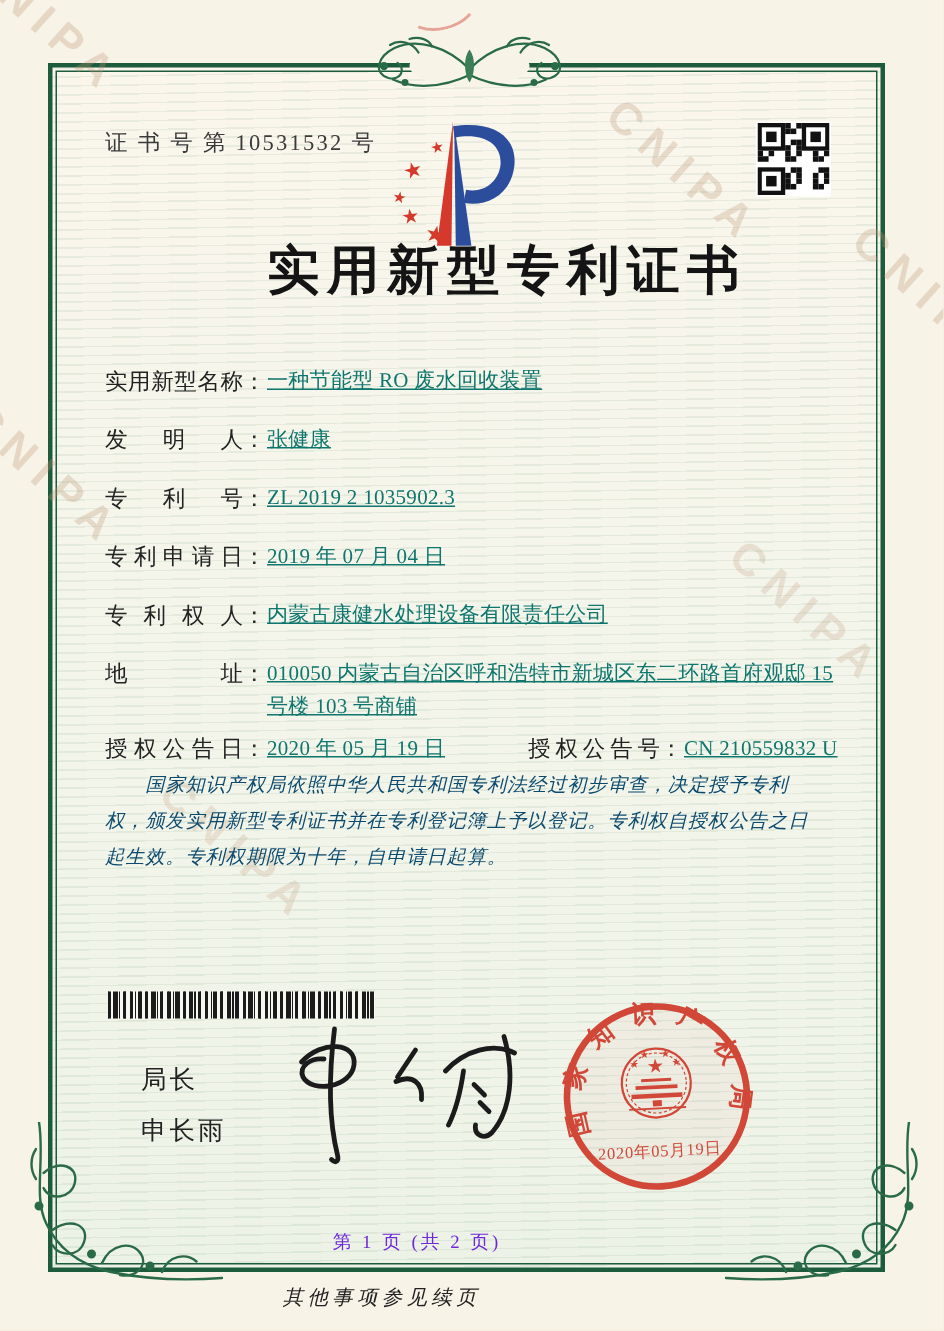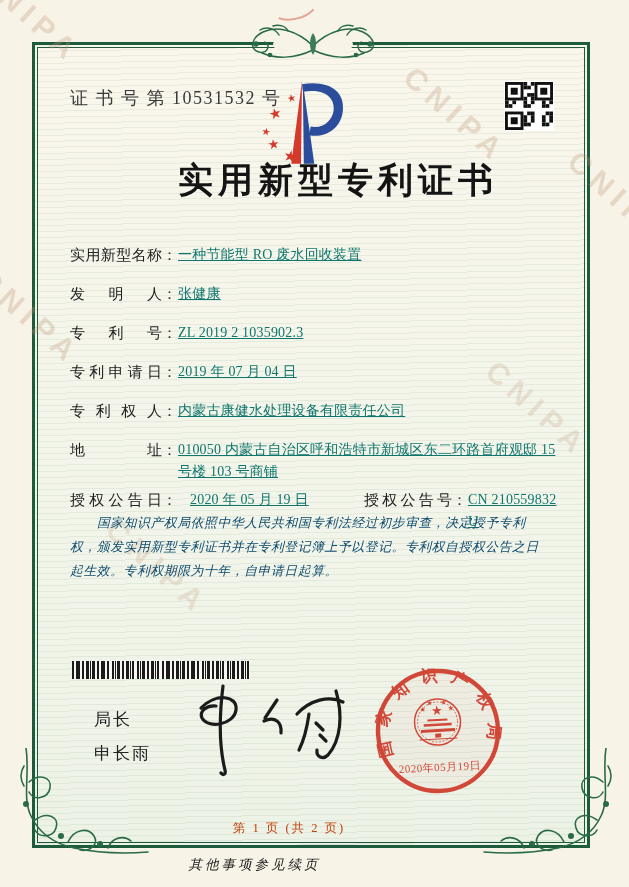--- a/index.html
+++ b/index.html
@@ -26,56 +26,56 @@
     color:rgba(189,152,120,.30);transform:rotate(42deg);white-space:nowrap;
     pointer-events:none;
   }
   .wm1{left:-34px;top:-2px;}
   .wm2{left:392px;top:98px;}
   .wm3{left:556px;top:182px;}
   .wm4{left:-34px;top:300px;}
   .wm5{left:94px;top:550px;color:rgba(189,152,120,.22);}
   .wm6{left:474px;top:392px;color:rgba(189,152,120,.24);}
   
-  .cert-no{position:absolute;left:70px;top:86px;z-index:2;font-size:18px;letter-spacing:1.5px;color:#3a3a3a;}
+  .cert-no{position:absolute;left:70px;top:86px;z-index:2;font-size:15px;letter-spacing:1.5px;color:#3a3a3a;}
   .logo{position:absolute;left:256px;top:78px;width:92px;height:92px;z-index:2;}
   .qr{position:absolute;left:504px;top:81px;width:48px;height:48px;z-index:2;background:#fff;padding:1px;}
   .title{
     position:absolute;left:32px;top:157px;width:612px;z-index:2;
     text-align:center;font-size:35px;font-weight:bold;letter-spacing:5px;color:#141414;
   }
   
   .fields{position:absolute;left:70px;top:244px;width:494px;z-index:2;font-size:15px;line-height:22px;}
   .field-row{display:flex;align-items:flex-start;margin-bottom:17px;}
   .field-row.addr{margin-bottom:6px;}
   .flabel{flex:0 0 92px;text-align:justify;text-align-last:justify;color:#222;}
   .flabel.g2{flex:0 0 88px;margin-left:12px;}
   .colon{flex:0 0 16px;}
   .fvalue{flex:1;font-size:14px;letter-spacing:.2px;color:#0f766e;text-decoration:underline;}
-  .fvalue.short{flex:0 0 162px;margin-left:12px;}
+  .fvalue.short{flex:0 0 162px;}
   
   .paras{position:absolute;left:70px;top:511px;width:476px;z-index:2;
     font-size:12.8px;line-height:24px;font-style:italic;color:#0c4a6e;letter-spacing:.6px;}
   .paras p{margin:0;text-indent:2.1em;}
   
   .barcode{
     position:absolute;left:72px;top:661px;width:178px;height:18px;z-index:2;
     background:
       repeating-linear-gradient(90deg,#1b1b1b 0 2px,rgba(0,0,0,0) 2px 5px),
       repeating-linear-gradient(90deg,#1b1b1b 0 1px,rgba(0,0,0,0) 1px 3.6px);
     background-color:#f7f7f2;
   }
   
   .sig-title{position:absolute;left:94px;top:708px;z-index:2;font-size:17px;letter-spacing:2px;color:#222;}
   .sig-name{position:absolute;left:94px;top:742px;z-index:2;font-size:17px;letter-spacing:2px;color:#222;}
   .sig-script{position:absolute;left:185px;top:678px;width:170px;height:108px;z-index:2;}
   
   .seal{position:absolute;left:372px;top:665px;width:132px;height:132px;z-index:3;opacity:.93;transform:rotate(-3deg);}
   
-  .page-info{position:absolute;left:45px;top:820px;width:488px;z-index:2;text-align:center;font-size:12.5px;letter-spacing:2px;color:#c2410c;}
+  .page-info{position:absolute;left:34px;top:820px;width:488px;z-index:2;text-align:center;font-size:12.5px;letter-spacing:2px;color:#6d28d9;}
   .note{position:absolute;left:0;top:856px;width:509px;z-index:2;text-align:center;font-size:13.5px;font-style:italic;letter-spacing:3px;color:#222;}
   
   .orn{position:absolute;z-index:3;pointer-events:none;}
   .orn-top{left:232px;top:22px;width:162px;height:46px;}
   .orn-bl{left:14px;top:748px;width:136px;height:114px;}
   .orn-br{left:482px;top:748px;width:136px;height:114px;transform:scaleX(-1);}
   .red-artifact{
     position:absolute;left:270px;top:-10px;width:44px;height:26px;z-index:1;
     border:2px solid rgba(0,0,0,0);border-bottom-color:rgba(203,70,54,.45);
     border-radius:50%;transform:rotate(-14deg);

